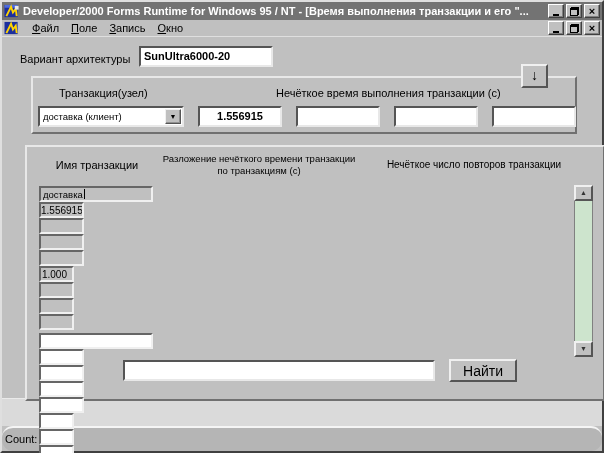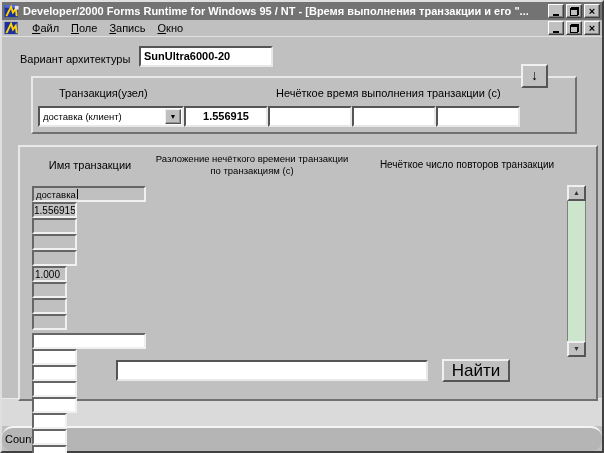--- a/index.html
+++ b/index.html
@@ -45,32 +45,32 @@
     font-weight:bold; line-height:15px; }
 
   .down-btn { position:absolute; left:519px; top:27px; width:27px; height:24px; background:#c0c0c0;
     border:2px solid; border-color:#f0f0f0 #555555 #555555 #f0f0f0; z-index:3;
     font-size:14px; font-weight:bold; line-height:18px; text-align:center; color:#000; cursor:default; }
 
   .panel { background:#c0c0c0; border:2px solid; border-color:#e8e8e8 #707070 #707070 #e8e8e8; position:absolute; }
   .panel1 { left:29px; top:39px; width:546px; height:58px; }
   .p1-label1 { position:absolute; left:26px; top:9px; }
   .p1-label2 { position:absolute; left:243px; top:9px; }
-  .p1-controls { position:absolute; left:5px; top:28px; display:flex; gap:0; }
+  .p1-controls { position:absolute; left:5px; top:28px; display:flex; gap:14px; }
 
   .dropdown { position:relative; width:146px; height:21px; background:#fff;
     border:2px solid; border-color:#555555 #e8e8e8 #e8e8e8 #555555; }
   .dropdown-text { font-size:9.5px; padding:3px 2px 0 3px; display:block; }
   .dropdown-arrow { position:absolute; right:1px; top:1px; width:16px; height:15px; background:#c0c0c0;
     border:1px solid; border-color:#f0f0f0 #555 #555 #f0f0f0; box-shadow:inset -1px -1px 0 #909090;
     font-size:7px; text-align:center; line-height:14px; color:#000; }
   .time-field { width:84px; height:21px; text-align:center; font-weight:bold; font-size:11px; line-height:15px; }
 
   
-  .panel2 { left:16px; top:108px; width:580px; height:256px; }
+  .panel2 { left:23px; top:108px; width:580px; height:256px; }
   .hdr-name { position:absolute; left:12px; top:12px; width:116px; text-align:center; font-size:11px; }
   .hdr-dec  { position:absolute; left:128px; top:6px; width:208px; text-align:center; font-size:9.5px; line-height:1.25; }
   .hdr-rep  { position:absolute; left:336px; top:12px; width:222px; text-align:center; font-size:10px; }
 
   .tbody { position:absolute; left:12px; top:39px; }
   .trow { display:flex; margin-bottom:3px;flex-direction:column; }
   .cell { height:16px; background:#ffffff; border:2px solid; border-color:#666666 #f0f0f0 #f0f0f0 #666666;
     margin-right:5px; font-size:10px; color:#000; overflow:hidden; white-space:nowrap; }
   .cell.name { width:114px; margin-right:12px; font-size:9.5px; padding:1px 0 0 2px; text-align:left; }
   .cell.dec  { width:45px; text-align:right; padding:1px 5px 0 0; }
@@ -83,21 +83,21 @@
     background:#cde4cd; border:1px solid #808080; }
   .sb-btn { position:absolute; left:-1px; width:19px; height:16px; background:#c0c0c0;
     border:2px solid; border-color:#f0f0f0 #555 #555 #f0f0f0; font-size:7px; text-align:center;
     line-height:12px; color:#333; }
   .sb-up { top:-1px; } .sb-down { bottom:-1px; }
 
   .search-field { position:absolute; left:96px; top:213px; width:312px; height:21px;
     background:#fff; border:2px solid; border-color:#555555 #e8e8e8 #e8e8e8 #555555;
     font-size:11px; padding:0 3px; outline:none; }
   .find-btn { position:absolute; left:422px; top:212px; width:68px; height:23px; background:#c0c0c0;
-    border:2px solid; border-color:#f0f0f0 #555555 #555555 #f0f0f0; font-size:17px; color:#000; cursor:default; }
+    border:2px solid; border-color:#f0f0f0 #555555 #555555 #f0f0f0; font-size:14px; color:#000; cursor:default; }
 
   
   .console-line { height:28px; background:#dadada; border-top:1px solid #eaeaea; }
   .statusbar { height:25px; background:#b5b5b5; border-top:2px solid #f5f5f5;
     font-size:11px; color:#000; padding:5px 0 0 3px;border-radius:11px; }
 </style>
 </head>
 <body>
 
 <div class="window">

